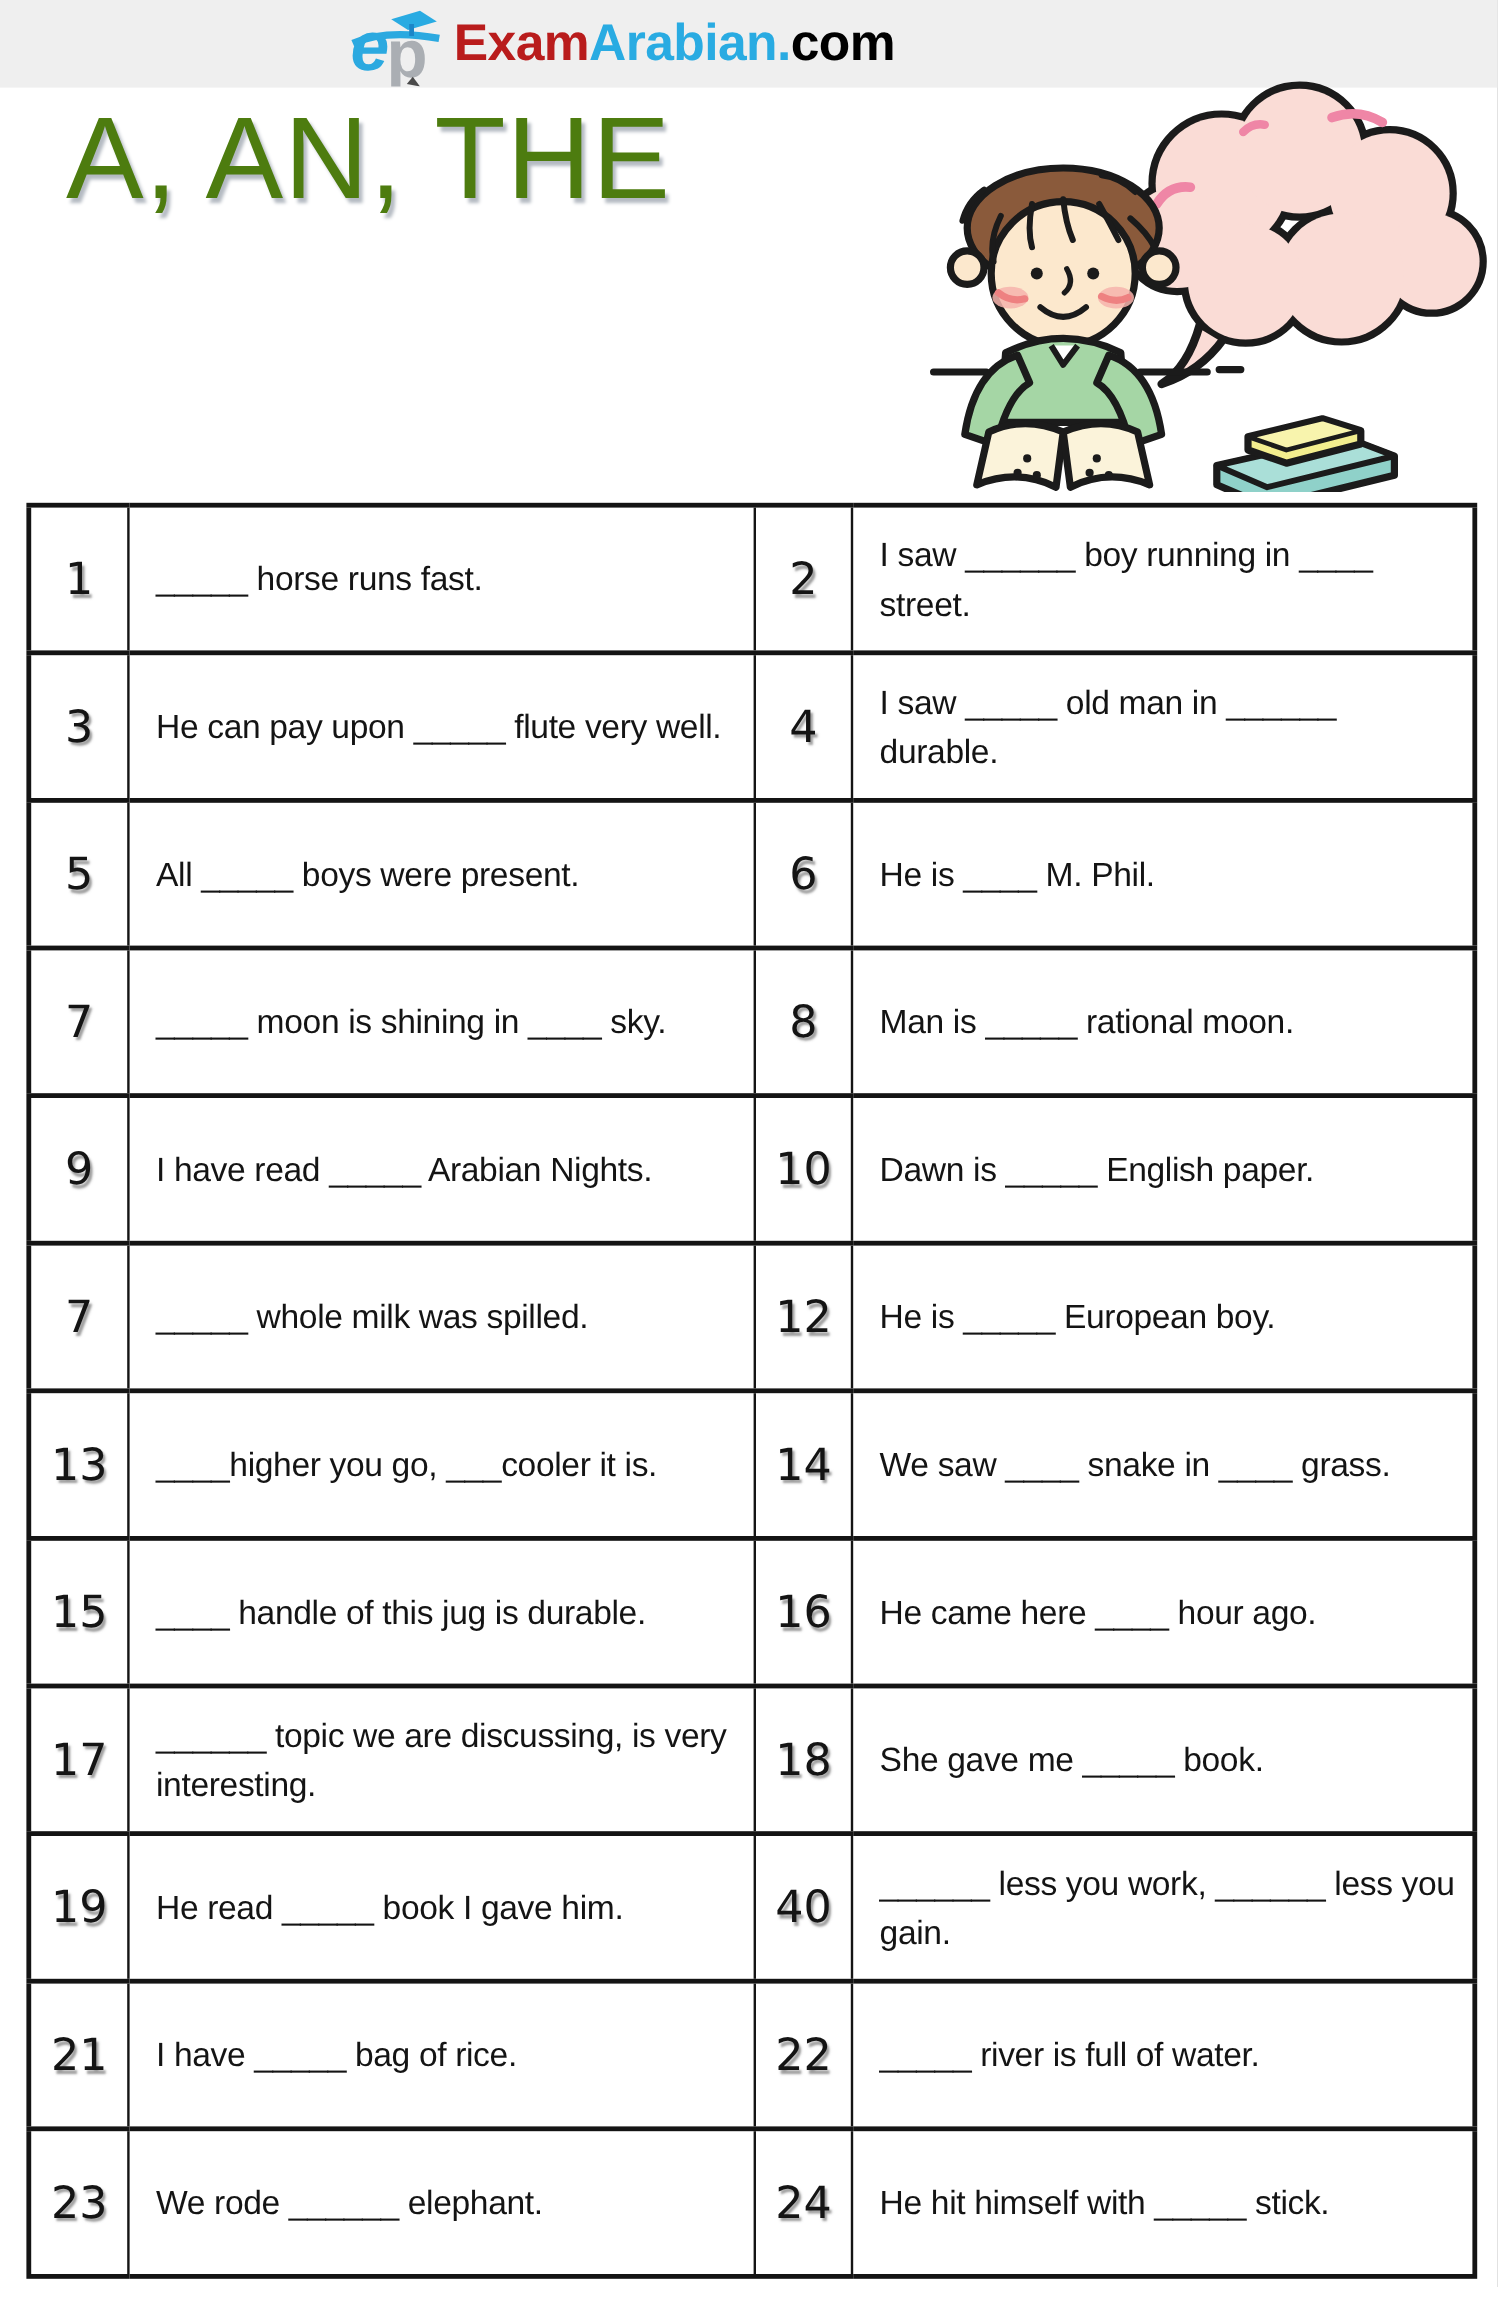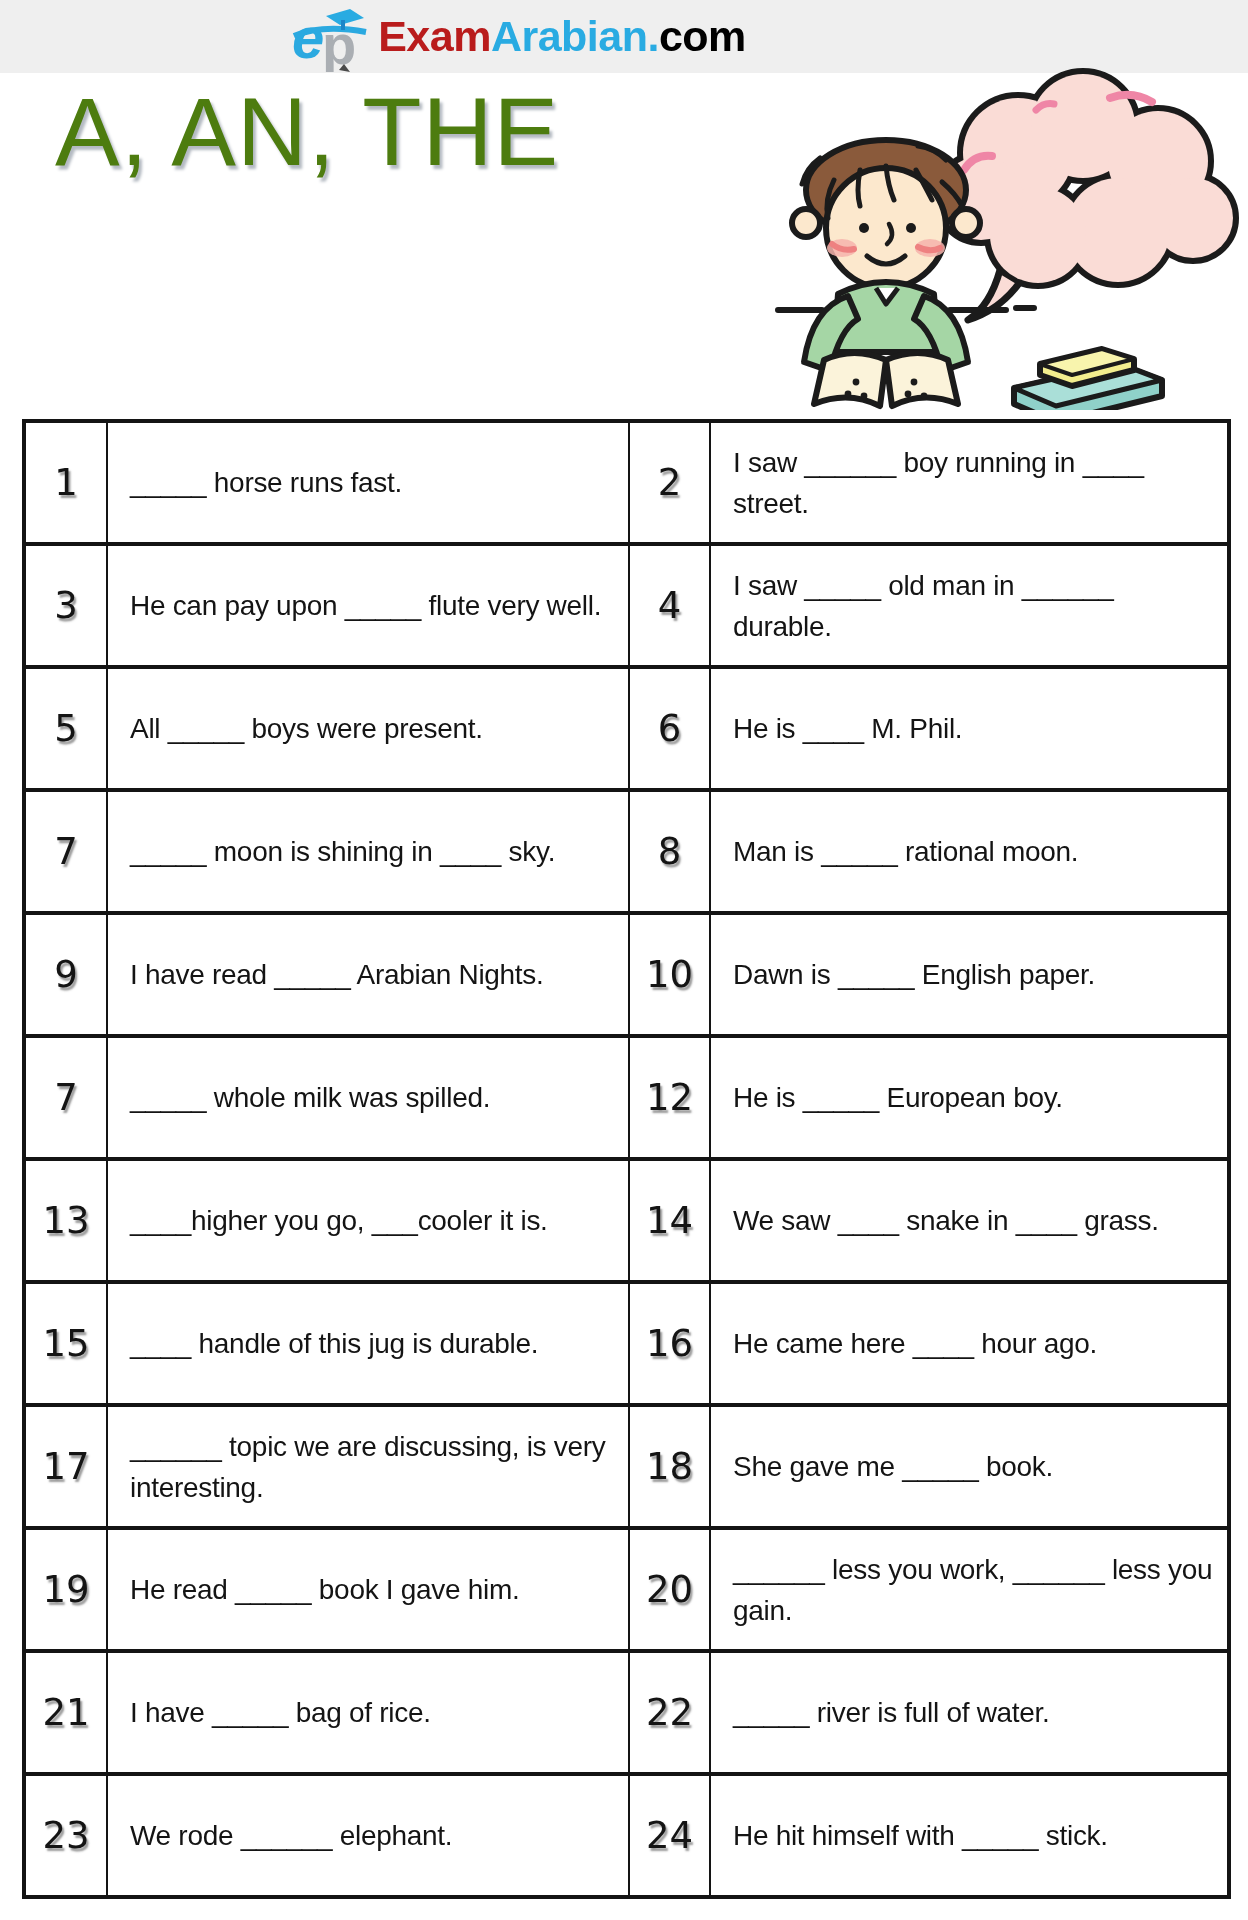--- a/index.html
+++ b/index.html
@@ -229,21 +229,21 @@
       </tr>
       <tr>
         <td class="num">17</td>
         <td class="sent">______ topic we are discussing, is very interesting.</td>
         <td class="num">18</td>
         <td class="sent">She gave me _____ book.</td>
       </tr>
       <tr>
         <td class="num">19</td>
         <td class="sent">He read _____ book I gave him.</td>
-        <td class="num">20</td>
+        <td class="num">40</td>
         <td class="sent">______ less you work, ______ less you gain.</td>
       </tr>
       <tr>
         <td class="num">21</td>
         <td class="sent">I have _____ bag of rice.</td>
         <td class="num">22</td>
         <td class="sent">_____ river is full of water.</td>
       </tr>
       <tr>
         <td class="num">23</td>

